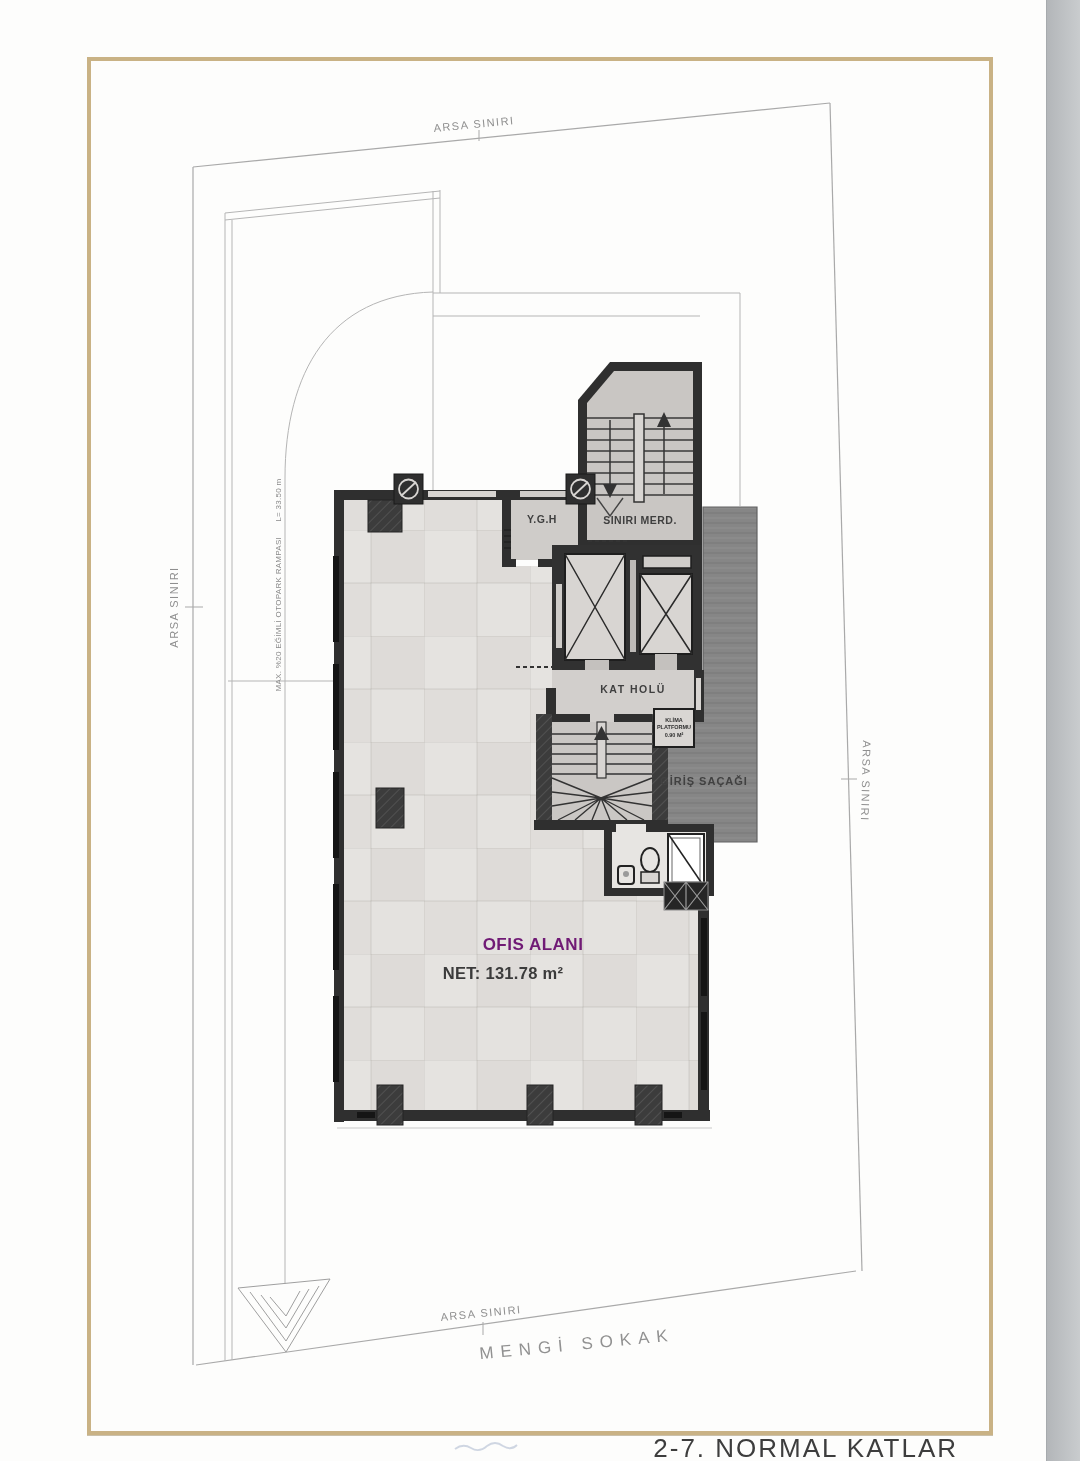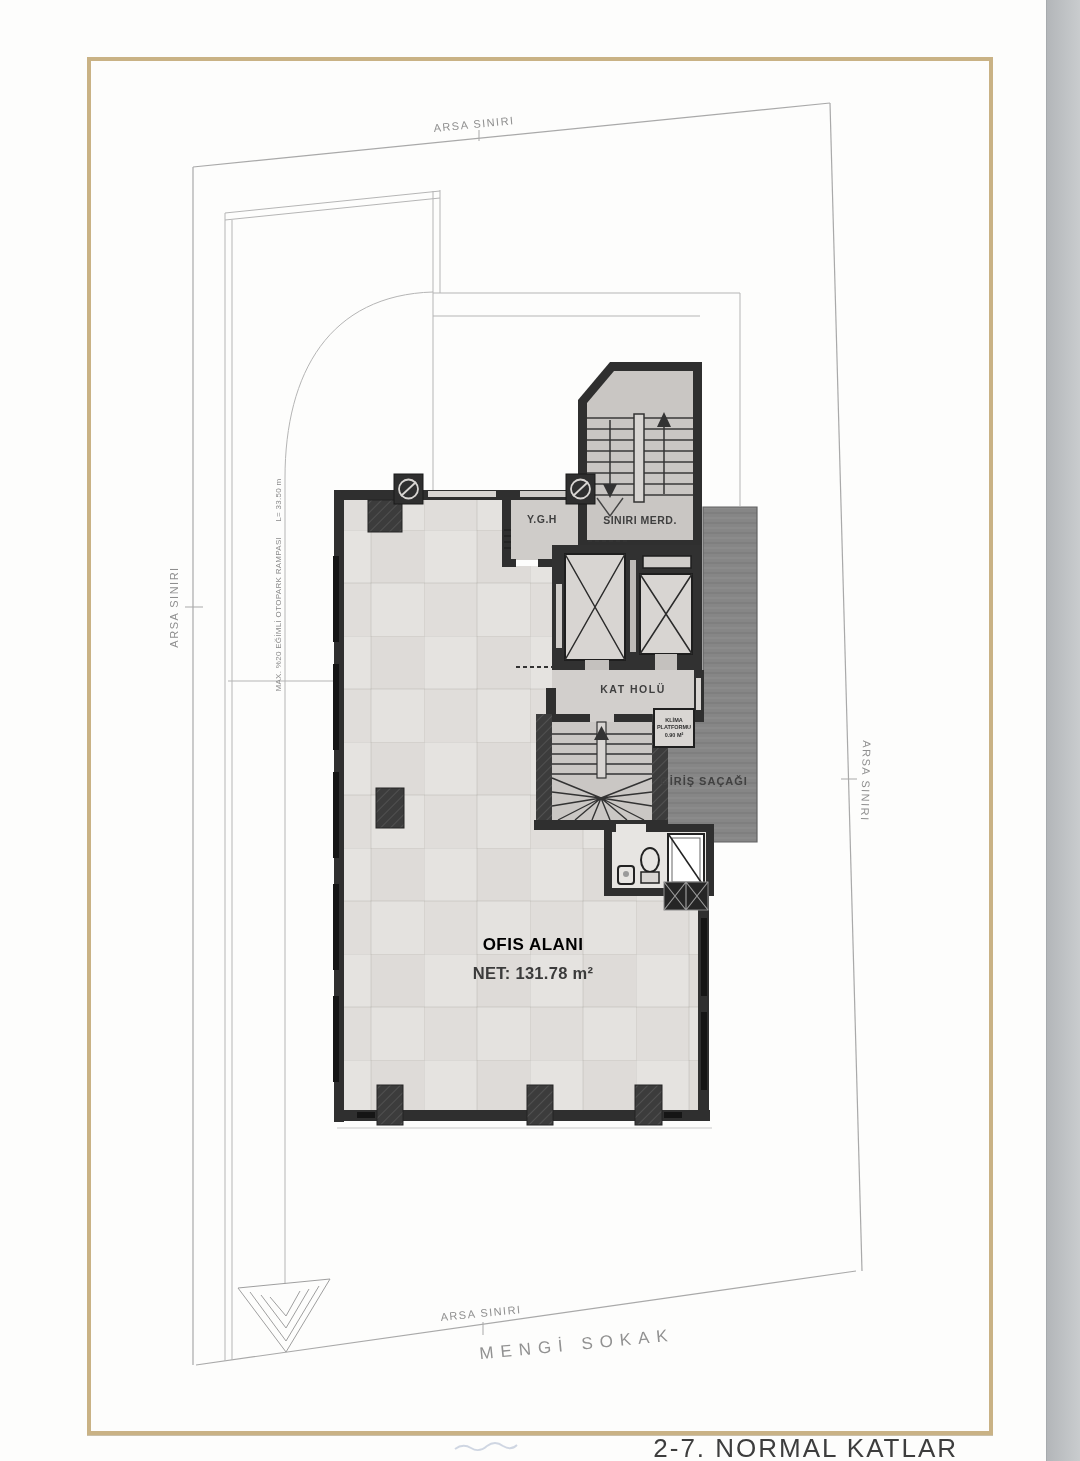--- a/index.html
+++ b/index.html
@@ -22,22 +22,22 @@
   #lbl-ramp{left:278px;top:585px;font-size:8px;color:#8a8a8a;letter-spacing:.3px;
             transform:translate(-50%,-50%) rotate(-90deg);}
   #lbl-ygh{left:542px;top:519px;}
   #lbl-yangin{left:640px;top:520px;}
   #lbl-hall{left:625px;top:689px;letter-spacing:1.5px;margin-left:8px;}
   #lbl-canopy{left:704px;top:781px;font-size:11px;font-weight:700;color:#414141;letter-spacing:1px;}
   #klima-box{position:absolute;left:653px;top:708px;width:42px;height:40px;box-sizing:border-box;
              background:#d9d6d3;border:2px solid #1f1f1f;display:flex;flex-direction:column;
              align-items:center;justify-content:center;text-align:center;
              font-size:5.5px;font-weight:700;color:#2e2e2e;line-height:1.35;}
-  #lbl-office-name{left:533px;top:945px;font-size:17px;font-weight:700;color:#000000;letter-spacing:.5px;}
-  #lbl-office-area{left:533px;top:973px;font-size:16.5px;font-weight:700;color:#3b3b3b;letter-spacing:.3px;}
+  #lbl-office-name{left:533px;top:945px;font-size:17px;font-weight:700;color:#701a75;letter-spacing:.5px;}
+  #lbl-office-area{left:503px;top:973px;font-size:16.5px;font-weight:700;color:#3b3b3b;letter-spacing:.3px;}
   #drawing-title{position:absolute;right:122px;top:1433px;font-size:26px;color:#3d3d3d;
                  letter-spacing:2px;white-space:nowrap;}
 </style>
 </head>
 <body>
 
 <div id="page">
 
   <svg width="1080" height="1461" viewBox="0 0 1080 1461">
     <defs>

